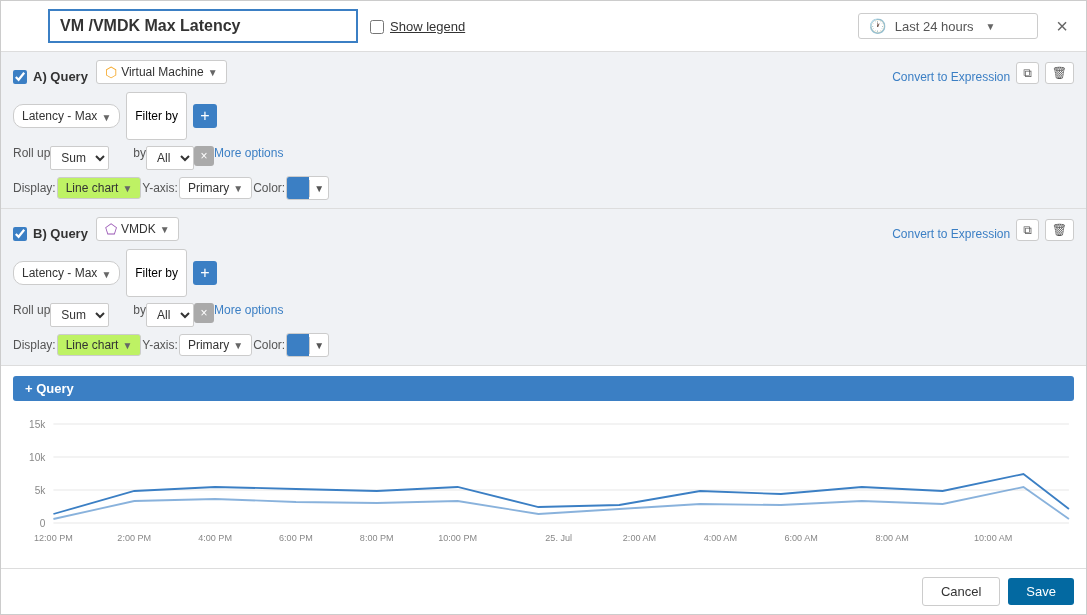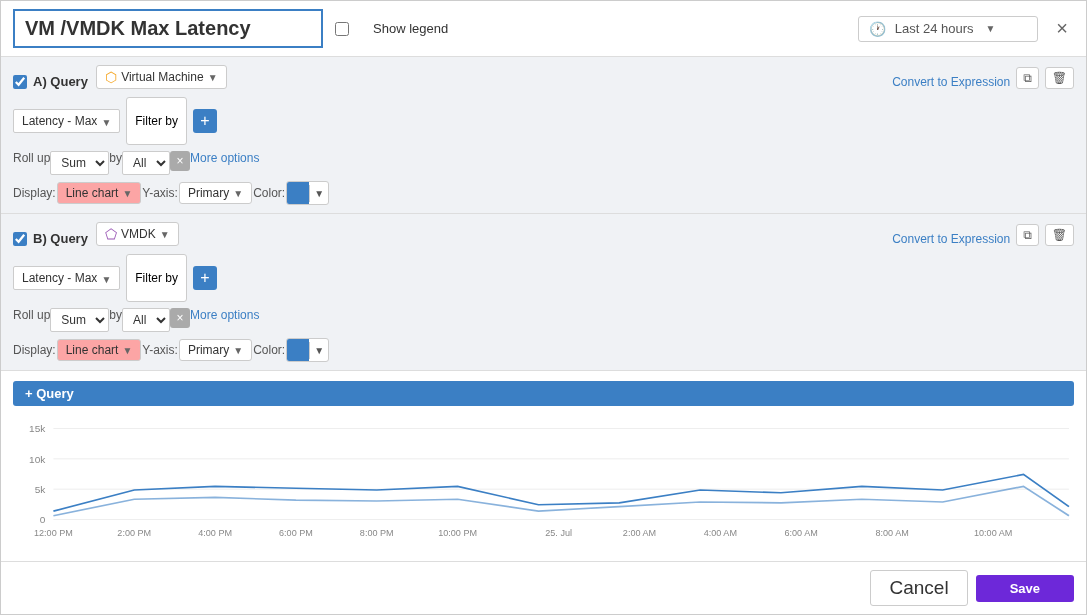--- a/index.html
+++ b/index.html
@@ -2,22 +2,22 @@
 <html><head>
   <meta charset="utf-8">
   <style>
     * { box-sizing: border-box; margin: 0; padding: 0; }
     body { font-family: Arial, sans-serif; font-size: 13px; background: #f5f5f5; color: #333; width: 1087px; height: 615px; overflow: hidden; }
 
     .main-container { background: #fff; width: 1087px; height: 615px; display: flex; flex-direction: column; border: 1px solid #ccc; }
 
     
     .header { display: flex; align-items: center; padding: 8px 12px; border-bottom: 1px solid #ddd; background: #fff; gap: 12px; }
-    .title-input { border: 2px solid #3b7fc4; padding: 6px 10px; font-size: 20px; font-weight: bold; color: #333; width: 310px; outline: none; }
-    .show-legend { display: flex; align-items: flex-end; gap: 24px; font-size: 13px; }
+    .title-input { border: 2px solid #3b7fc4; padding: 6px 10px; font-size: 16px; font-weight: bold; color: #333; width: 310px; outline: none; margin-left: 35px; }
+    .show-legend { display: flex; align-items: flex-end; gap: 6px; font-size: 13px; text-decoration: underline; }
     .show-legend input { width: 14px; height: 14px; }
     .spacer { flex: 1; }
     .time-range { display: flex; align-items: center; border: 1px solid #ccc; border-radius: 3px; padding: 4px 10px; gap: 8px; background: #fff; font-size: 13px; color: #555; min-width: 180px; }
     .time-icon { color: #888; font-size: 14px; }
     .time-dropdown-arrow { color: #888; margin-left: 4px; }
     .close-btn { background: none; border: none; font-size: 20px; color: #666; cursor: pointer; padding: 2px 6px; }
 
     
     .queries-area { background: #f0f2f5; flex: 0 0 auto; }
 
@@ -27,53 +27,53 @@
     .query-checkbox { width: 14px; height: 14px; margin-right: 6px; accent-color: #3b7fc4; }
     .query-label { font-size: 13px; font-weight: bold; margin-right: 8px; color: #333; }
     .entity-btn { display: flex; align-items: center; gap: 4px; border: 1px solid #ccc; border-radius: 3px; padding: 3px 8px; background: #fff; cursor: pointer; font-size: 12px; color: #333; }
     .entity-icon { font-size: 14px; }
     .vm-icon { color: #f5a623; }
     .vmdk-icon { color: #9b59b6; }
     .convert-link { margin-left: auto; color: #3b7fc4; font-size: 12px; cursor: pointer; text-decoration: none; }
     .copy-btn, .delete-btn { background: none; border: 1px solid #ccc; border-radius: 3px; padding: 3px 6px; margin-left: 6px; cursor: pointer; background: #fff; color: #555; font-size: 12px; }
 
     .query-row { display: flex; align-items: center; gap: 6px; margin-bottom: 6px; }
-    .metric-btn { display: flex; align-items: flex-end; gap: 4px; border: 1px solid #ccc; border-radius: 2px; padding: 4px 8px; background: #fff; cursor: pointer; font-size: 12px; color: #333; }
+    .metric-btn { display: flex; align-items: flex-end; gap: 4px; border: 1px solid #ccc; border-radius: 10px; padding: 4px 8px; background: #fff; cursor: pointer; font-size: 12px; color: #333; }
     .filter-btn { border: 1px solid #ccc; border-radius: 3px; padding: 16px 8px; background: #fff; cursor: pointer; font-size: 12px; color: #000000; }
     .add-btn { background: #3b7fc4; border: none; border-radius: 3px; width: 24px; height: 24px; color: #fff; font-size: 16px; cursor: pointer; display: flex; align-items: center; justify-content: center; line-height: 1; }
 
     .rollup-row { display: flex; align-items: flex-start; margin-bottom: 6px; }
     .rollup-label { font-size: 12px; color: #555; }
     .select-box { border: 1px solid #ccc; border-radius: 2px; padding: 3px 6px; background: #fff; font-size: 12px; color: #333; cursor: pointer; appearance: auto; }
-    .by-label { font-size: 12px; color: #555; }
+    .by-label { font-size: 12px; color: #555; margin-left: 24px; }
     .clear-btn { background: #aaa; border: none; border-radius: 3px; width: 20px; height: 20px; color: #fff; font-size: 12px; cursor: pointer; display: flex; align-items: center; justify-content: center; }
     .more-options { color: #3b7fc4; font-size: 12px; cursor: pointer; text-decoration: none; }
 
     .display-row { display: flex; align-items: center; gap: 1px; }
     .display-label { font-size: 12px; color: #555; }
-    .chart-type-btn { display: flex; align-items: center; gap: 4px; border: 1px solid #ccc; border-radius: 3px; padding: 3px 8px; background: #fca5a5; cursor: pointer; font-size: 12px; color: #333; }
+    .chart-type-btn { display: flex; align-items: center; gap: 4px; border: 1px solid #ccc; border-radius: 3px; padding: 3px 8px; background: #bef264; cursor: pointer; font-size: 12px; color: #333; }
     .yaxis-label { font-size: 12px; color: #555; }
     .yaxis-btn { display: flex; align-items: center; gap: 4px; border: 1px solid #ccc; border-radius: 3px; padding: 3px 8px; background: #fff; cursor: pointer; font-size: 12px; color: #333; }
     .color-label { font-size: 12px; color: #555; }
     .color-swatch-container { display: flex; align-items: center; border: 1px solid #ccc; border-radius: 3px; background: #fff; overflow: hidden; }
     .color-swatch { width: 22px; height: 22px; background: #3b7fc4; cursor: pointer; }
     .color-arrow { padding: 3px 4px; cursor: pointer; font-size: 10px; color: #555; border-left: 1px solid #ccc; }
 
     
     .add-query-btn { display: flex; align-items: center; gap: 6px; margin: 10px 12px; background: #3b7fc4; border: none; border-radius: 3px; color: #fff; padding: 5px 12px; font-size: 13px; cursor: pointer; font-weight: bold; }
 
     
     .chart-area { flex: 1; background: #fff; padding: 8px 12px 4px 12px; position: relative; overflow: hidden; }
 
     svg.chart { width: 100%; height: 100%; }
 
     
     .footer { display: flex; justify-content: flex-end; align-items: center; padding: 8px 12px; gap: 8px; border-top: 1px solid #ddd; background: #fff; }
-    .cancel-btn { border: 1px solid #ccc; border-radius: 3px; padding: 6px 18px; background: #fff; color: #333; font-size: 19px; cursor: pointer; }
-    .save-btn { border: none; border-radius: 3px; padding: 6px 34px; background: #6d28d9; color: #fff; font-size: 13px; cursor: pointer; font-weight: bold; }
+    .cancel-btn { border: 1px solid #ccc; border-radius: 3px; padding: 6px 18px; background: #fff; color: #333; font-size: 13px; cursor: pointer; }
+    .save-btn { border: none; border-radius: 3px; padding: 6px 18px; background: #0369a1; color: #fff; font-size: 13px; cursor: pointer; font-weight: normal; }
 
     .chevron { font-size: 10px; color: #666; }
   </style>
 </head>
 <body>
 
 <div class="main-container">
 
   <div class="header">
     <input class="title-input" type="text" value="VM /VMDK Max Latency" style="">

